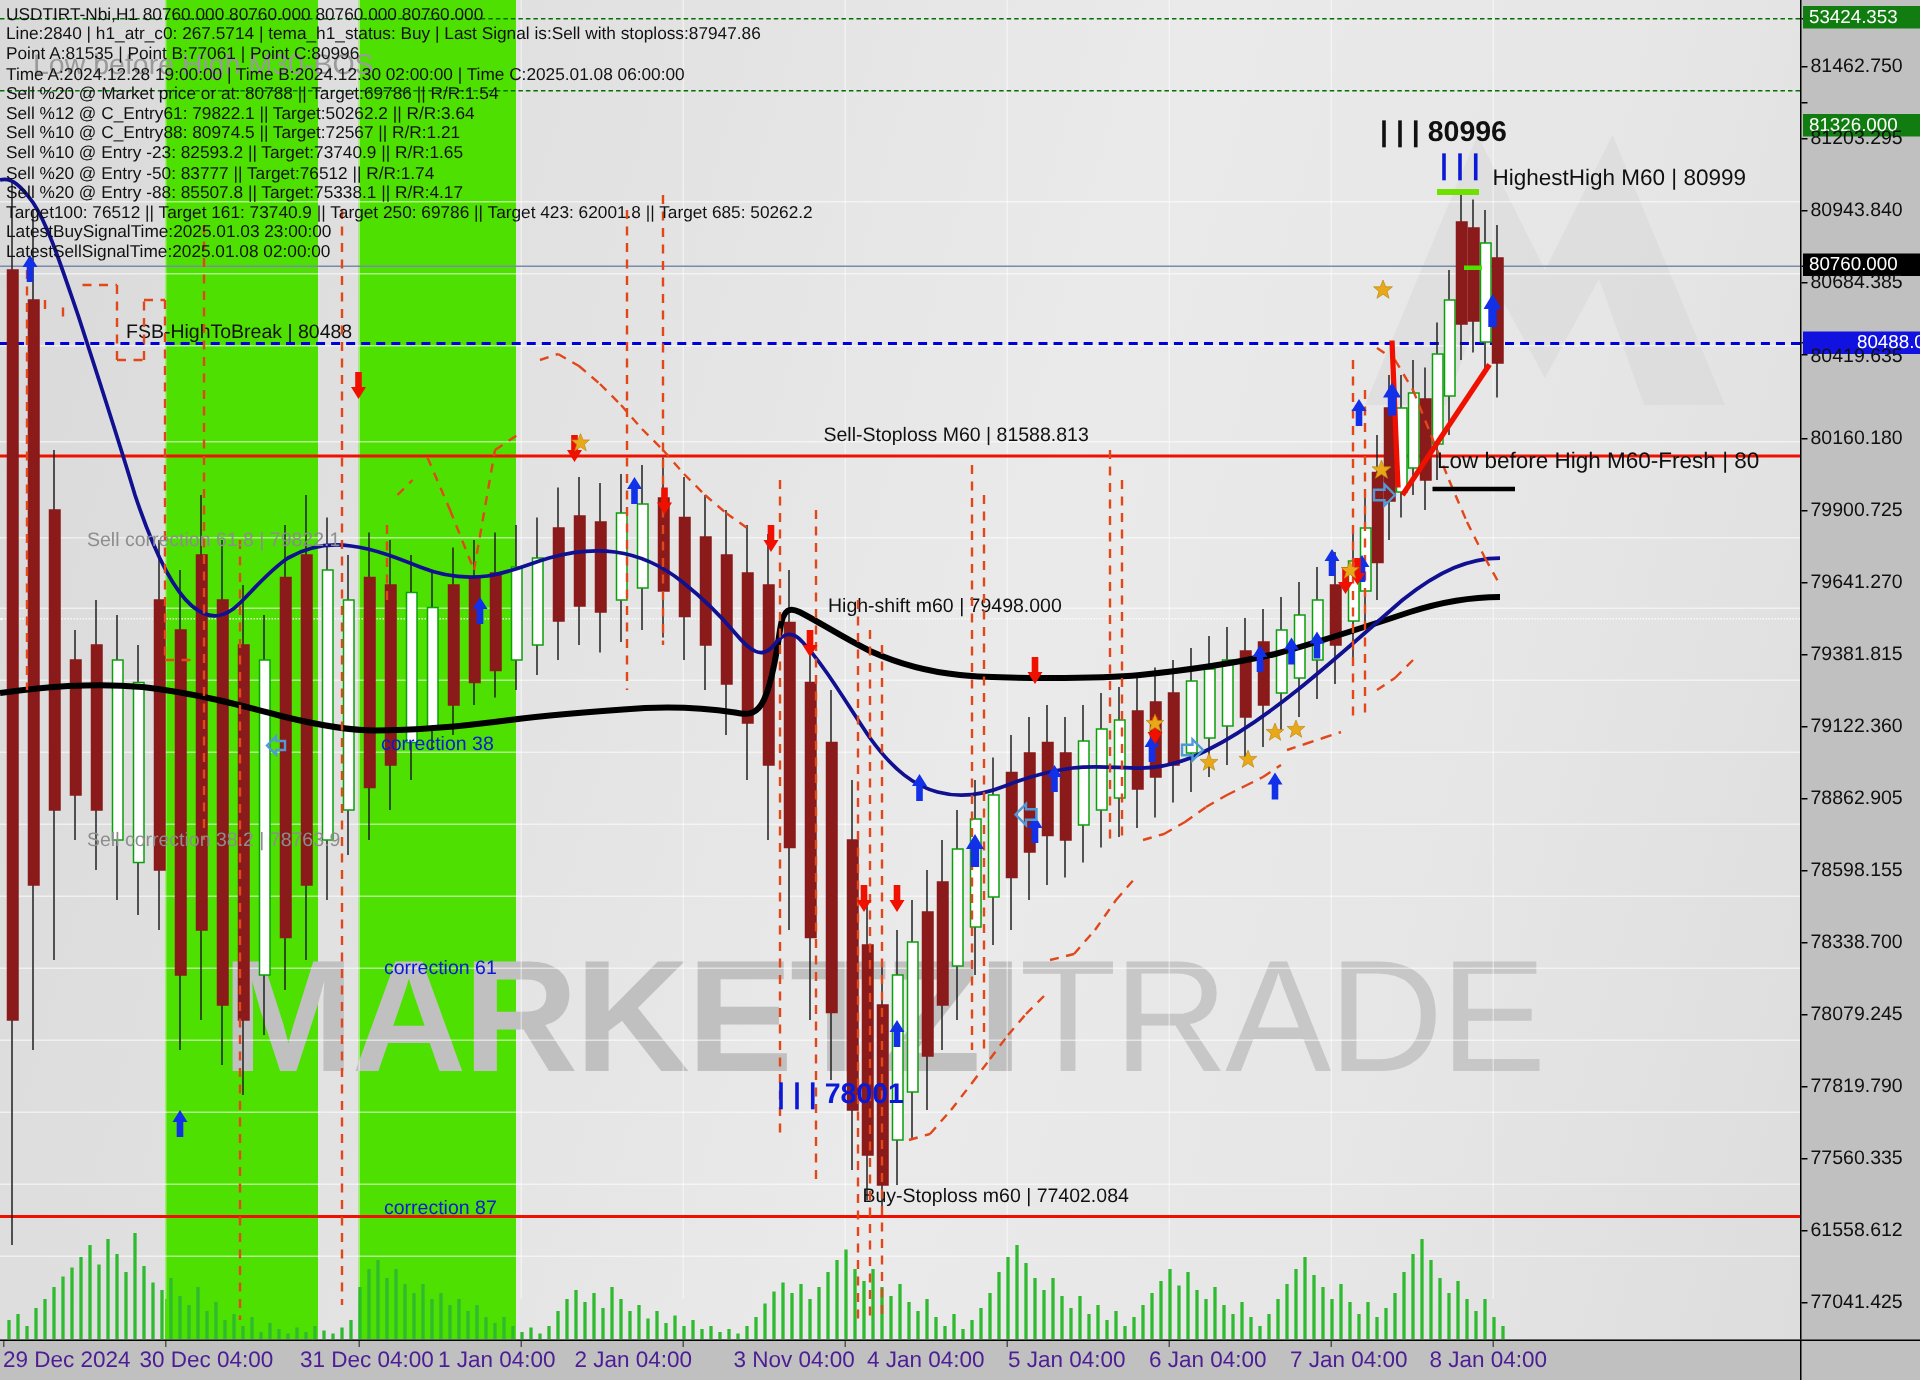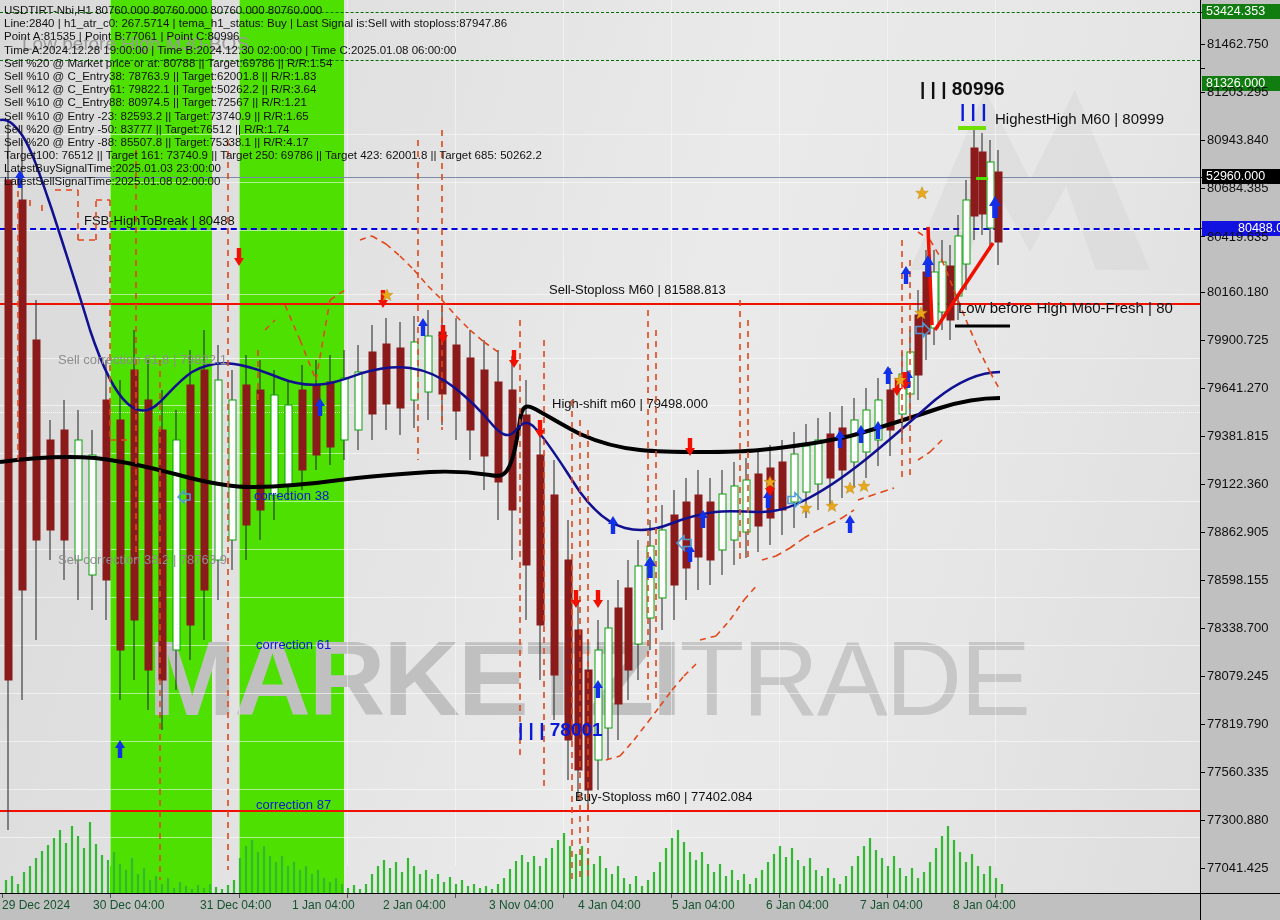--- a/index.html
+++ b/index.html
@@ -104,21 +104,21 @@
     font-size: 12.5px; line-height: 15px;
     padding-left: 4px; color: #fff;
     white-space: nowrap;
   }
   #xaxis {
     position: absolute; left: 0; top: 893px;
     width: 1200px; height: 27px;
     background: #c0c0c0;
     border-top: 1px solid #000;
   }
-  .xtick { position: absolute; top: 4px; font-size: 12px; color: #14532d; white-space: nowrap; }
+  .xtick { position: absolute; top: 4px; font-size: 15px; color: #4c1d95; white-space: nowrap; }
   .xtickmark { position: absolute; top: 0; width: 1px; height: 4px; background: #555; }
   #corner {
     position: absolute; right: 0; top: 893px;
     width: 80px; height: 27px;
     background: #c0c0c0; border-top: 1px solid #000; border-left: 1px solid #000;
   }
 
   svg.ov { position: absolute; left: 0; top: 0; width: 1200px; height: 893px; pointer-events: none; }
 </style>
 </head>
@@ -781,21 +781,20 @@
     <div class="lbl blue" style="left:256px;top:637px;">correction 61</div>
     <div class="lbl blue" style="left:256px;top:797px;">correction 87</div>
 
     <div id="ghost-label">Low before High   M30-BOS</div>
     <div id="hdr">
       <div>USDTIRT-Nbi,H1  80760.000 80760.000 80760.000 80760.000</div>
       <div>Line:2840 | h1_atr_c0: 267.5714 | tema_h1_status: Buy | Last Signal is:Sell with stoploss:87947.86</div>
       <div>Point A:81535 | Point B:77061 | Point C:80996</div>
       <div>Time A:2024.12.28 19:00:00 | Time B:2024.12.30 02:00:00 | Time C:2025.01.08 06:00:00</div>
       <div>Sell %20 @ Market price or at: 80788 || Target:69786 || R/R:1.54</div>
-      <div>Sell %10 @ C_Entry38: 78763.9 || Target:62001.8 || R/R:1.83</div>
       <div>Sell %12 @ C_Entry61: 79822.1 || Target:50262.2 || R/R:3.64</div>
       <div>Sell %10 @ C_Entry88: 80974.5 || Target:72567 || R/R:1.21</div>
       <div>Sell %10 @ Entry -23: 82593.2 || Target:73740.9 || R/R:1.65</div>
       <div>Sell %20 @ Entry -50: 83777 || Target:76512 || R/R:1.74</div>
       <div>Sell %20 @ Entry -88: 85507.8 || Target:75338.1 || R/R:4.17</div>
       <div>Target100: 76512 || Target 161: 73740.9 || Target 250: 69786 || Target 423: 62001.8 || Target 685: 50262.2</div>
       <div>LatestBuySignalTime:2025.01.03 23:00:00</div>
       <div>LatestSellSignalTime:2025.01.08 02:00:00</div>
     </div>
   </div>
@@ -810,21 +809,21 @@
     <div class="ytickmark" style="top:68px;"></div>
     <div class="ybadge" style="top:76px;background:#117d11;">81326.000</div>
 
     <div class="ytickmark" style="top:92px;"></div>
     <div class="ytick" style="top:84px;">81203.295</div>
 
     <div class="ytickmark" style="top:140px;"></div>
     <div class="ytick" style="top:132px;">80943.840</div>
 
     <div class="ytickmark" style="top:177px;"></div>
-    <div class="ybadge" style="top:169px;background:#000;">52960.000</div>
+    <div class="ybadge" style="top:169px;background:#000;">80760.000</div>
 
     <div class="ytickmark" style="top:188px;"></div>
     <div class="ytick" style="top:180px;">80684.385</div>
 
     <div class="ytickmark" style="top:228px;"></div>
     <div class="ybadge" style="top:221px;background:#1212e0;padding-left:36px;">80488.000</div>
 
     <div class="ytickmark" style="top:236px;"></div>
     <div class="ytick" style="top:229px;">80419.635</div>
 
@@ -844,21 +843,21 @@
     <div class="ytick" style="top:572px;">78598.155</div>
     <div class="ytickmark" style="top:628px;"></div>
     <div class="ytick" style="top:620px;">78338.700</div>
     <div class="ytickmark" style="top:676px;"></div>
     <div class="ytick" style="top:668px;">78079.245</div>
     <div class="ytickmark" style="top:724px;"></div>
     <div class="ytick" style="top:716px;">77819.790</div>
     <div class="ytickmark" style="top:772px;"></div>
     <div class="ytick" style="top:764px;">77560.335</div>
     <div class="ytickmark" style="top:820px;"></div>
-    <div class="ytick" style="top:812px;">77300.880</div>
+    <div class="ytick" style="top:812px;">61558.612</div>
     <div class="ytickmark" style="top:868px;"></div>
     <div class="ytick" style="top:860px;">77041.425</div>
   </div>
 
   <div id="xaxis">
     <div class="xtickmark" style="left:2px;"></div>
     <div class="xtick" style="left:2px;">29 Dec 2024</div>
     <div class="xtickmark" style="left:110px;"></div>
     <div class="xtick" style="left:93px;">30 Dec 04:00</div>
     <div class="xtickmark" style="left:239px;"></div>

